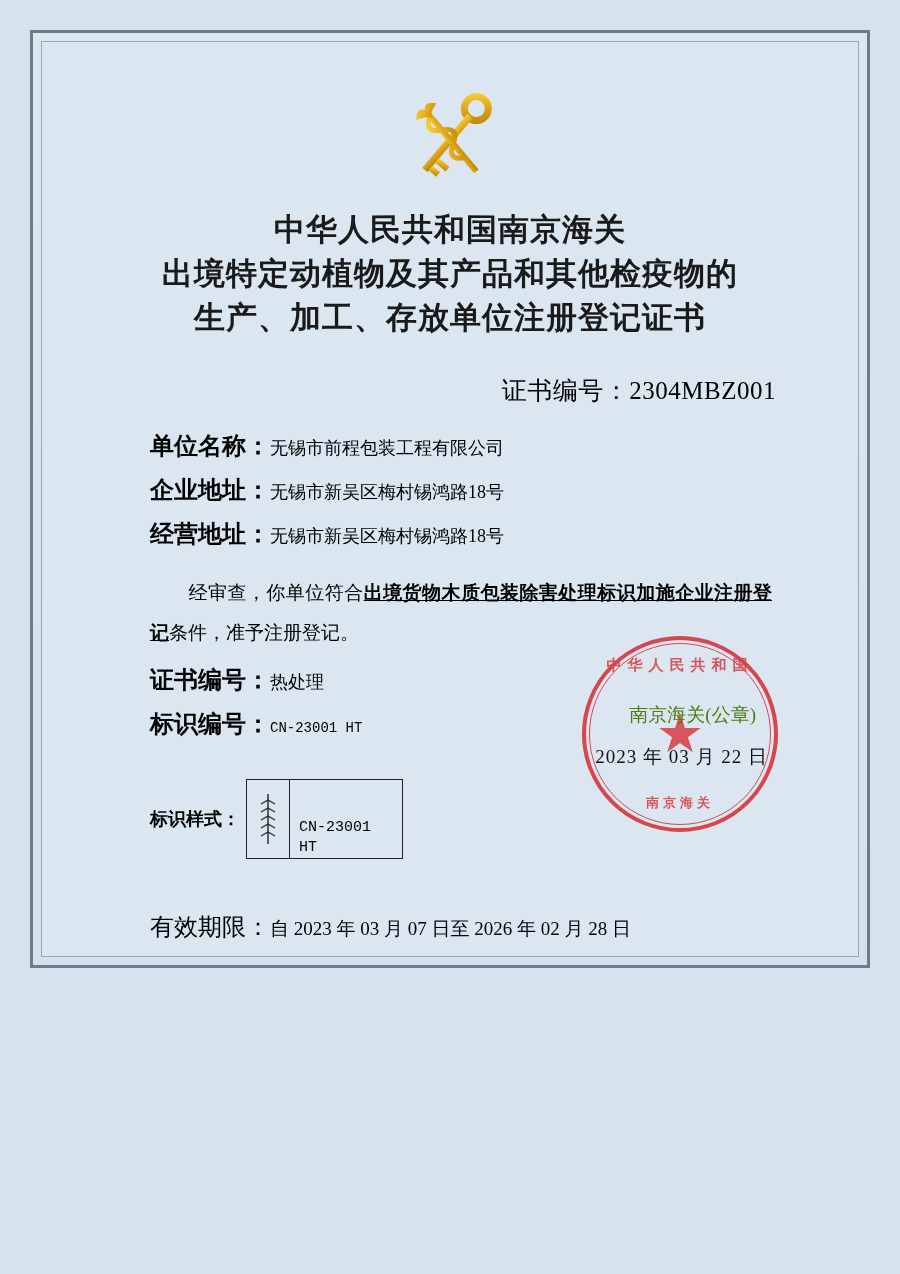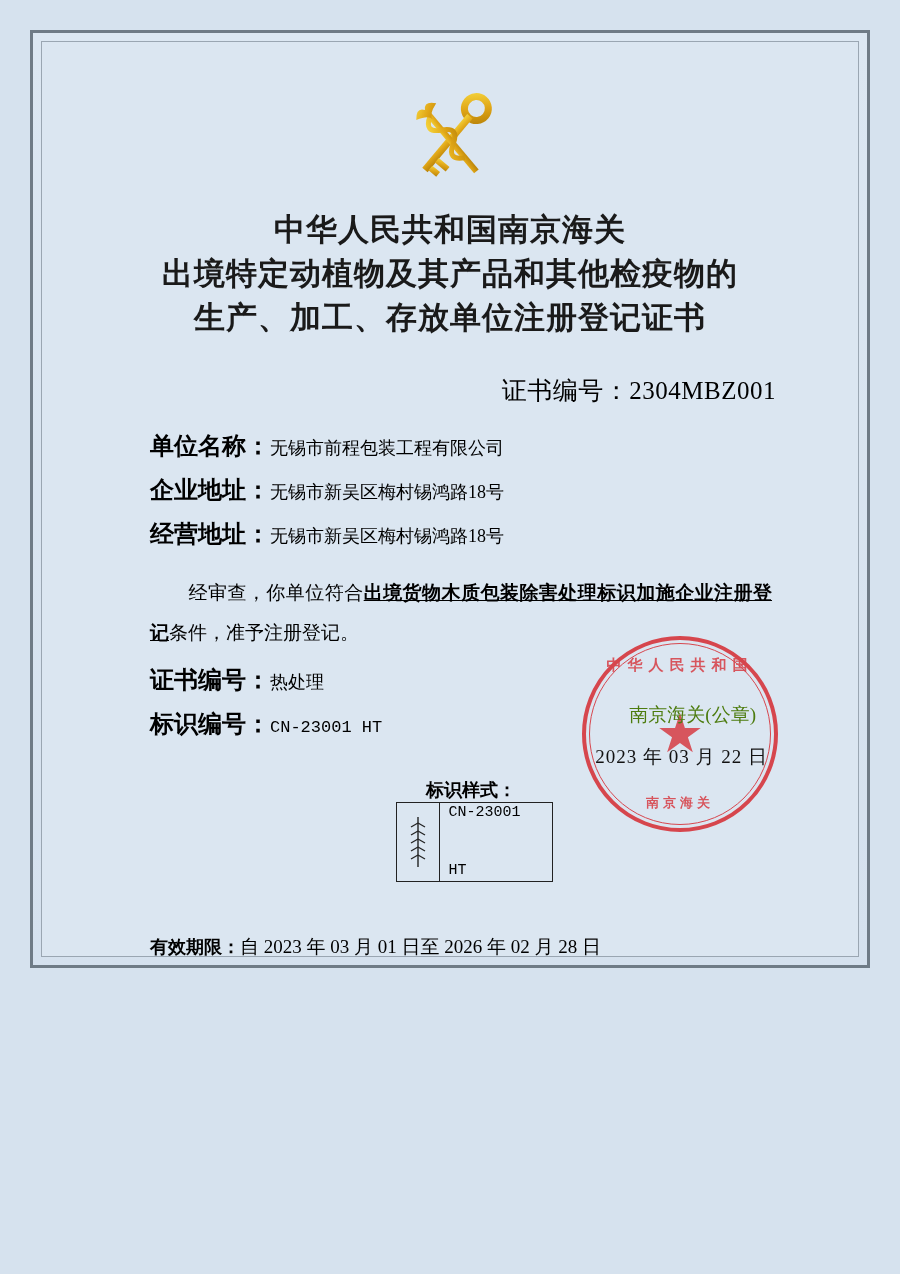--- a/index.html
+++ b/index.html
@@ -121,21 +121,20 @@
     font-family: "Liberation Sans", sans-serif;
     font-size: 19px;
   }
 
   
   .mark-row {
     margin-top: 30px;
     padding-left: 48px;
     display: flex;
     align-items: center;
-    flex-direction: column;
   }
   .mark-label {
     font-weight: bold;
     font-family: "Liberation Sans", sans-serif;
     font-size: 18px;
     margin-right: 6px;
   }
   .mark-box {
     width: 155px;
     height: 78px;
@@ -148,38 +147,38 @@
     width: 42px;
     border-right: 1px solid #222;
     display: flex;
     align-items: center;
     justify-content: center;
   }
   .mark-right {
     flex: 1;
     display: flex;
     flex-direction: column;
-    justify-content: space-between;
+    justify-content: flex-end;
     padding-left: 9px;
     font-family: "Liberation Mono", monospace;
     font-size: 15px;
     line-height: 20px;
   }
 
   
   .validity {
     margin-top: 52px;
     padding-left: 48px;
     font-size: 19px;
     white-space: nowrap;
   }
   .validity .lbl {
-    font-weight: bold;
+    font-weight: normal;
     font-family: "Liberation Sans", sans-serif;
-    font-size: 18px;
+    font-size: 24px;
   }
 
   
   .sign-area {
     position: absolute;
     right: 66px;
     bottom: 120px;
     width: 330px;
     height: 200px;
   }
@@ -300,21 +299,21 @@
 
         <div class="approval">
           <span class="indent"></span><span>经审查，你单位符合</span><span class="u-bold">出境货物木质包装除害处理标识加施企业注册登记</span><span>条件，准予注册登记。</span>
         </div>
 
         <div class="fields" style="margin-top:6px">
           <div class="field-row">
             <span class="field-label">证书编号：</span><span class="field-value">热处理</span>
           </div>
           <div class="field-row">
-            <span class="field-label">标识编号：</span><span class="field-value" style="font-family:'Liberation Mono',monospace;font-size:17px">CN-23001  HT</span>
+            <span class="field-label">标识编号：</span><span class="field-value" style="font-family:'Liberation Mono',monospace;font-size:14px">CN-23001  HT</span>
           </div>
         </div>
 
         <div class="mark-row">
           <span class="mark-label">标识样式：</span>
           <div class="mark-box">
             <div class="mark-left">
               <svg width="24" height="58" viewBox="0 0 24 58" aria-hidden="true">
                 <line x1="12" y1="4" x2="12" y2="54" stroke="#222" stroke-width="1.4"></line>
                 <g stroke="#222" stroke-width="1.2" fill="none">
@@ -332,21 +331,21 @@
               </svg>
             </div>
             <div class="mark-right">
               <span>CN-23001</span>
               <span>HT</span>
             </div>
           </div>
         </div>
 
         <div class="validity">
-          <span class="lbl">有效期限：</span><span>自 2023 年 03 月 01 日至 2026 年 02 月 28 日</span>
+          <span class="lbl">有效期限：</span><span>自 2023 年 03 月 07 日至 2026 年 02 月 28 日</span>
         </div>
 
         <div class="sign-area">
           <div class="seal">
             <div class="seal-inner"></div>
             <div class="seal-text-top">中华人民共和国</div>
             <div class="seal-star">★</div>
             <div class="seal-text-bottom">南京海关</div>
           </div>
           <div class="sign-org">南京海关(公章)</div>

